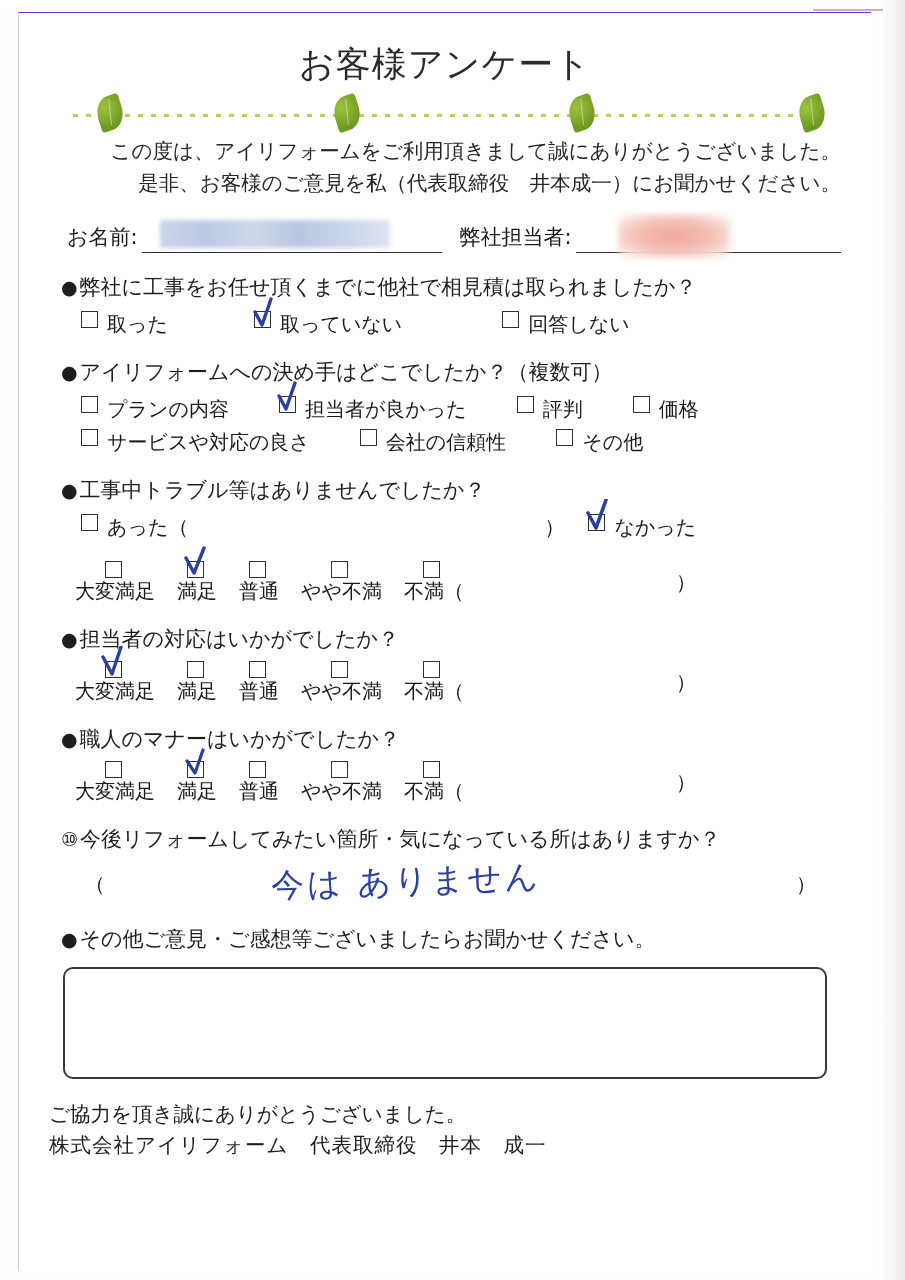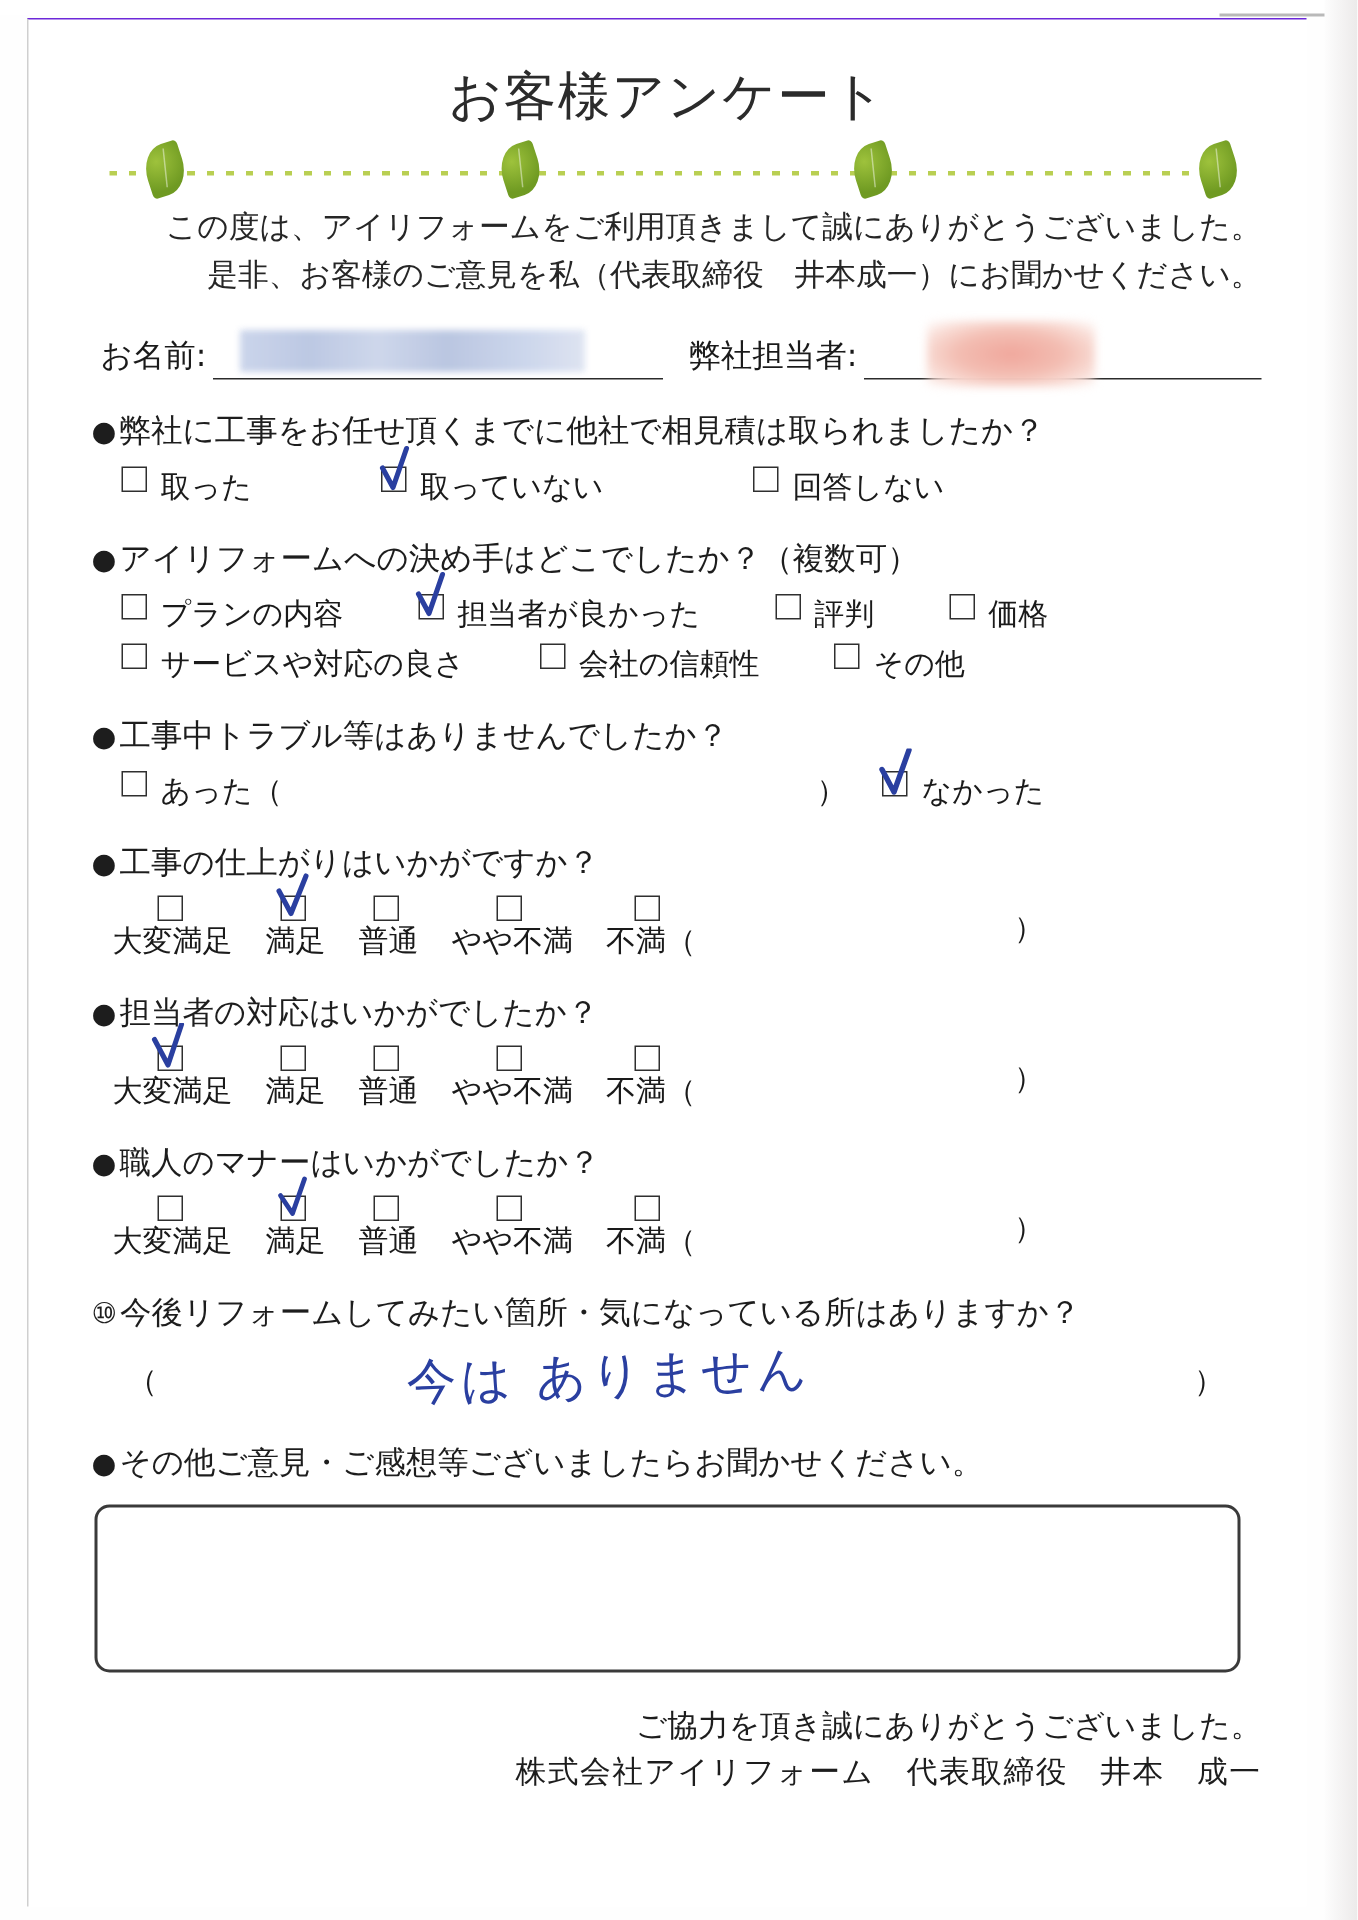--- a/index.html
+++ b/index.html
@@ -258,21 +258,21 @@
   .comment-box {
     margin: 14px 14px 0 14px;
     height: 108px;
     border: 2px solid #3a3a3a;
     border-radius: 10px;
   }
 
   
   .footer {
     margin-top: 20px;
-    text-align: right;
+    text-align: left;
     font-size: 20.5px;
     line-height: 1.55;
     color: #1d1d1d;
   }
   .footer .f2 { letter-spacing: 1px; }
 </style>
 </head>
 <body>
 
 <div class="page-scan">
@@ -398,23 +398,20 @@
                   <path d="M5 14 L13 29 L23 1" fill="none" stroke="#2a3fa0" stroke-width="3.6" stroke-linecap="round" stroke-linejoin="round"></path>
                 </svg>
             </span>
           </span>
           <span>なかった</span>
         </span>
       </div>
     </div>
 
     <div class="q">
-      <div class="q-text">
-        <span class="bullet">●</span><span>工事の仕上がりはいかがですか？</span>
-      </div>
       <div class="sat-row">
         <span class="sat-opt">
           <span class="box nogap"></span>
           <span>大変満足</span>
         </span>
         <span class="sat-opt">
           <span class="box nogap">
             <span class="check">
               <svg width="34" height="34" viewBox="0 0 34 34">
                   <path d="M4 12 L12 27 L22 2" fill="none" stroke="#2a3fa0" stroke-width="3.4" stroke-linecap="round" stroke-linejoin="round"></path>

